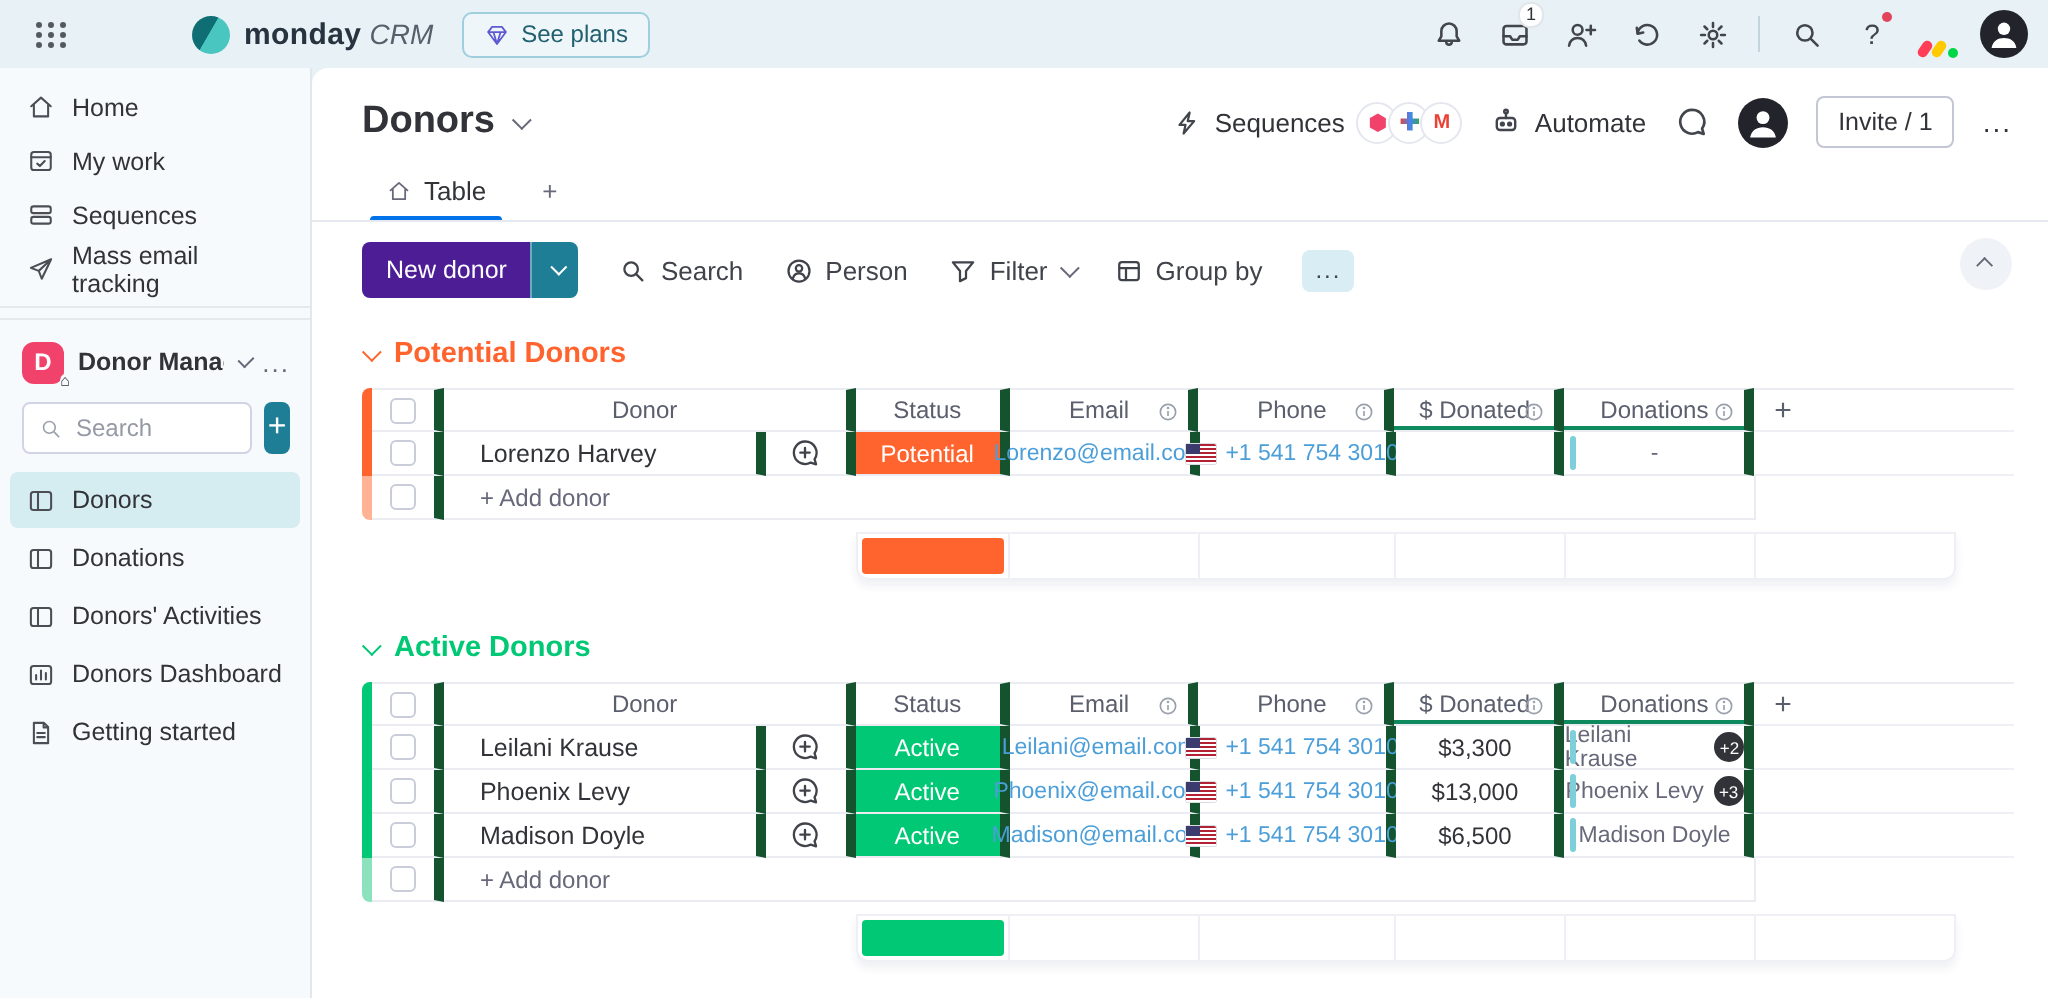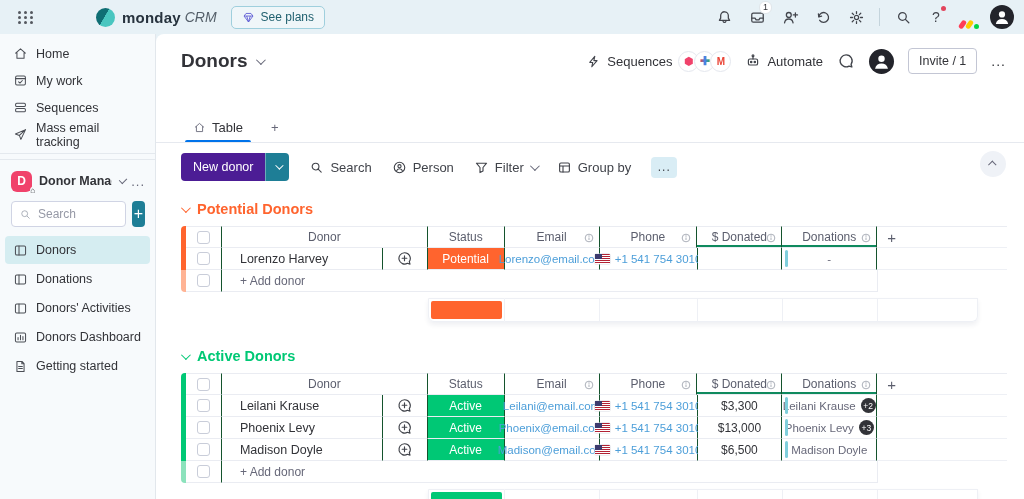--- a/index.html
+++ b/index.html
@@ -68,21 +68,21 @@
   .app-circle:first-child { margin-left:0; }
   .hex { color:#f0426b; font-size:11px; }
   .gm { color:#ea4335; font-weight:bold; font-size:10px; }
   .plusmc { font-size:12px; font-weight:bold; background:linear-gradient(90deg,#ea4335,#4285f4,#34a853); -webkit-background-clip:text; background-clip:text; color:transparent; }
   .avatar.small { width:25px; height:25px; }
   .invite-btn { border:1px solid #c3c6d4; border-radius:4px; height:26px; padding:0 10px; font-size:12.5px; color:#323338; background:#fff; display:flex; align-items:center; cursor:pointer; }
   .mh-dots { color:#323338; font-size:14px; letter-spacing:1px; cursor:pointer; }
 
   
   .tabs-row { display:flex; align-items:flex-end; gap:4px; padding:10px 0 0 25px; border-bottom:1px solid #e6e9ef; }
-  .tab { display:flex; align-items:center; gap:6px; font-size:13px; color:#676879; padding:4px 12px 7px; cursor:pointer; position:relative;margin-top:32px; }
+  .tab { display:flex; align-items:center; gap:6px; font-size:13px; color:#676879; padding:4px 12px 7px; cursor:pointer; position:relative; }
   .tab svg { stroke:#676879; fill:none; stroke-width:1.1; stroke-linecap:round; stroke-linejoin:round; }
   .tab.active { color:#323338; }
   .tab.active::after { content:""; position:absolute; left:4px; right:4px; bottom:0; height:2px; background:#0073ea; border-radius:2px 2px 0 0; }
 
   
   .toolbar { display:flex; align-items:center; gap:20px; padding:10px 0 6px 25px; position:relative; }
   .new-donor { display:flex; height:28px; border-radius:4px; overflow:hidden; cursor:pointer; }
   .nd-main { background:#4c1d95; color:#fff; font-size:12.5px; display:flex; align-items:center; padding:0 12px; }
   .nd-arrow { background:#1e7e96; border-left:1px solid rgba(255,255,255,.35); width:24px; display:flex; align-items:center; justify-content:center; }
   .nd-arrow .chev { border-color:#fff; width:6px; height:6px; }
@@ -103,21 +103,21 @@
 
   .trow { display:flex; height:22px; }
   .gbar { width:5px; flex-shrink:0; }
   .g0 .gbar { background:#ff642e; }
   .g1 .gbar { background:#00c875; }
   .g0 .addrow .gbar { background:#ffb394; }
   .g1 .addrow .gbar { background:#8ce2bc; }
   .thead .gbar { border-radius:4px 0 0 0; }
   .addrow .gbar { border-radius:0 0 0 4px; }
 
-  .cell { border-right:1px solid #14532d; border-bottom:1px solid #eaecf2; background:#fff; display:flex; align-items:center; justify-content:center; font-size:12px; color:#676879; position:relative; height:22px; }
+  .cell { border-right:5px solid #14532d; border-bottom:1px solid #eaecf2; background:#fff; display:flex; align-items:center; justify-content:center; font-size:12px; color:#676879; position:relative; height:22px; }
   .thead .cell { border-top:1px solid #eaecf2; color:#5b5e6d; }
   .c-cb { width:36px; }
   .c-donorhead { width:206px; }
   .c-donor { width:161px; justify-content:flex-start; padding-left:18px; color:#323338; font-size:12.5px; }
   .c-chat { width:45px; }
   .c-status { width:77px; }
   .c-email { width:95px; }
   .c-phone { width:98px; }
   .c-donated { width:85px; color:#323338; }
   .c-donations { width:95px; }

